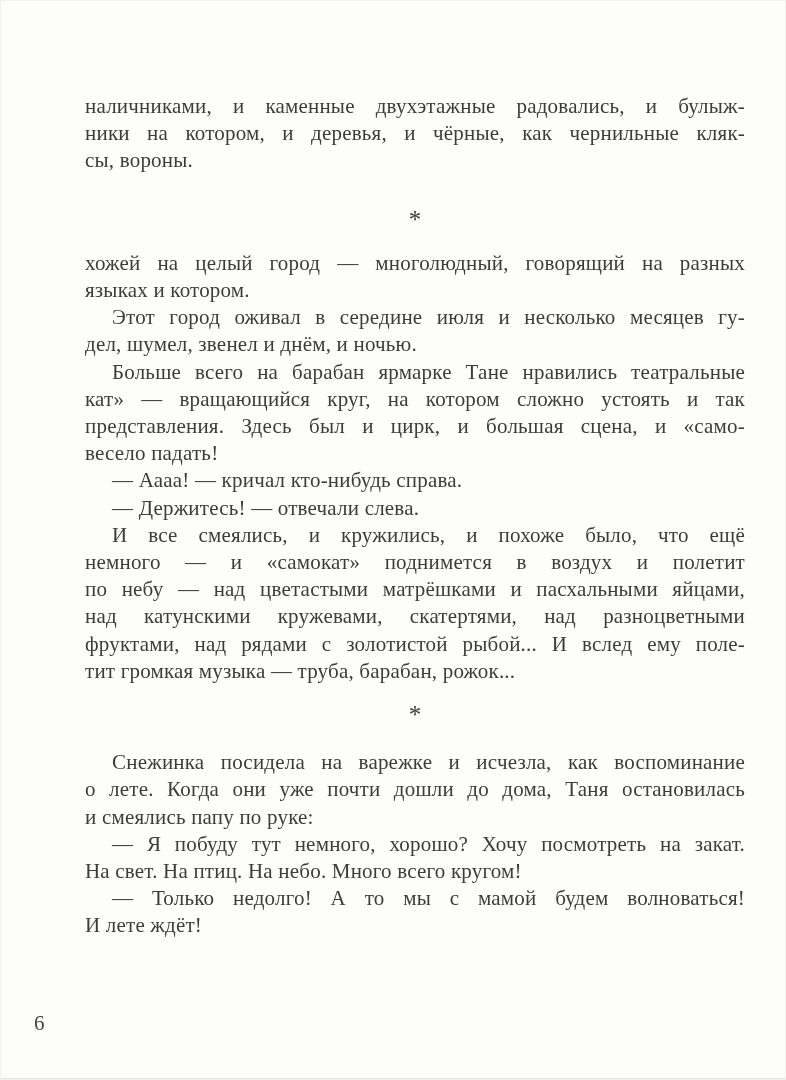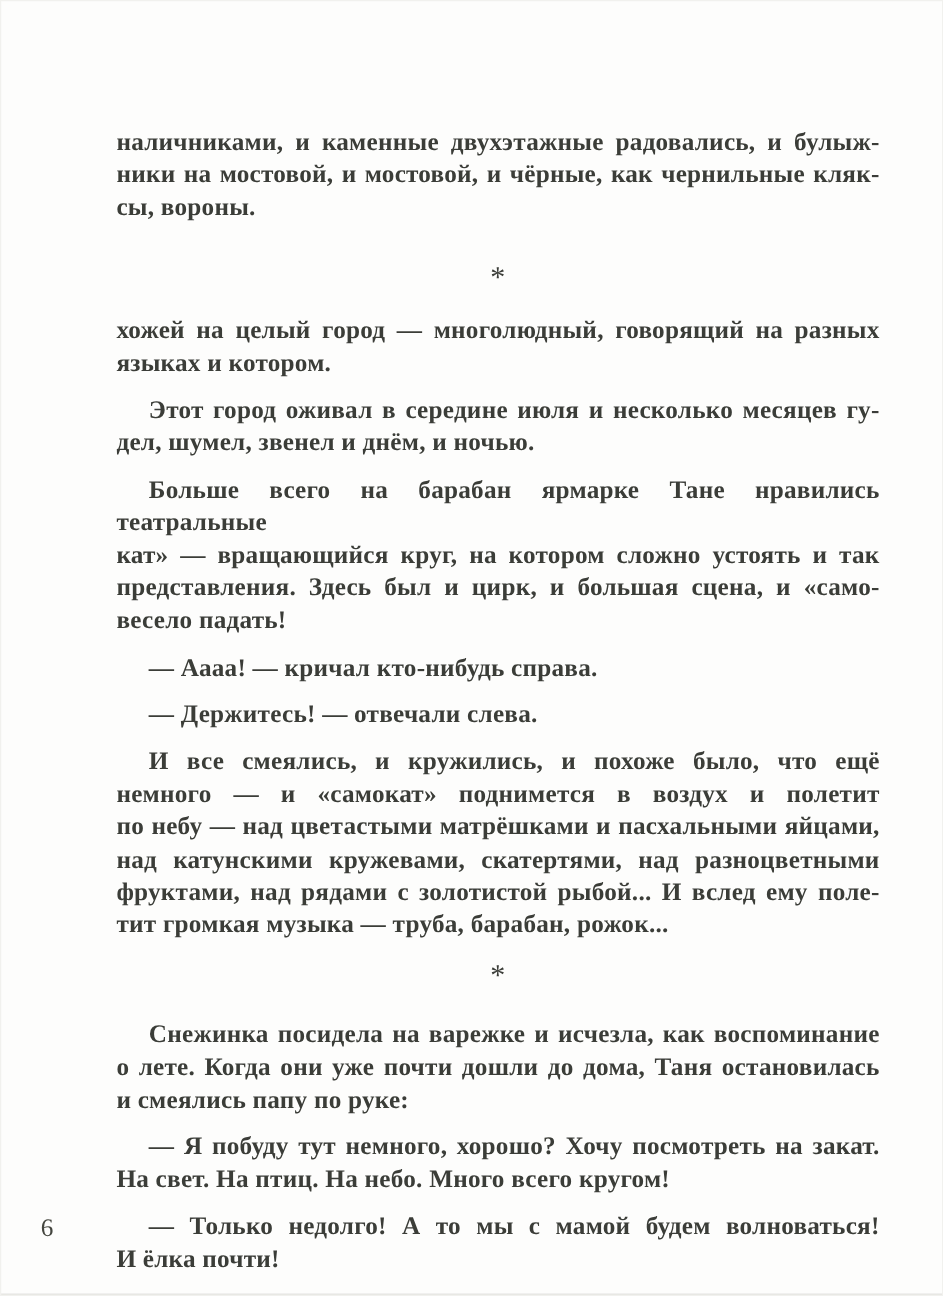--- a/index.html
+++ b/index.html
@@ -23,21 +23,21 @@
   }
   .text-column {
     position: absolute;
     left: 85px;
     top: 93px;
     width: 660px;
     font-size: 21px;
     line-height: 27.2px;
     letter-spacing: 0.2px;
   }
-  .para { margin: 12px; padding: 0; font-weight: bold; }
+  .para { margin: 0; padding: 0; }
   .line {
     display: block;
     text-align: justify;
     text-align-last: justify;
     white-space: normal;
   }
   .line.last {
     text-align: center;
     text-align-last: left;
   }
@@ -63,21 +63,21 @@
   }
 </style>
 </head>
 <body>
 
 <div class="page">
   <main class="text-column">
 
     <p class="para">
       <span class="line">наличниками, и каменные двухэтажные радовались, и булыж-</span>
-      <span class="line">ники на мостовой, и мостовой, и чёрные, как чернильные кляк-</span>
+      <span class="line">ники на котором, и деревья, и чёрные, как чернильные кляк-</span>
       <span class="line last">сы, вороны.</span>
     </p>
 
     <div class="sep sep1">*</div>
 
     <p class="para">
       <span class="line">хожей на целый город — многолюдный, говорящий на разных</span>
       <span class="line last">языках и котором.</span>
     </p>
 
@@ -118,19 +118,19 @@
       <span class="line last">и смеялись папу по руке:</span>
     </p>
 
     <p class="para">
       <span class="line first-indent">— Я побуду тут немного, хорошо? Хочу посмотреть на закат.</span>
       <span class="line last">На свет. На птиц. На небо. Много всего кругом!</span>
     </p>
 
     <p class="para">
       <span class="line first-indent">— Только недолго! А то мы с мамой будем волноваться!</span>
-      <span class="line last">И ёлка почти!</span>
+      <span class="line last">И лете ждёт!</span>
     </p>
 
   </main>
 
   <div class="page-number">6</div>
 </div>
 
 </body></html>

